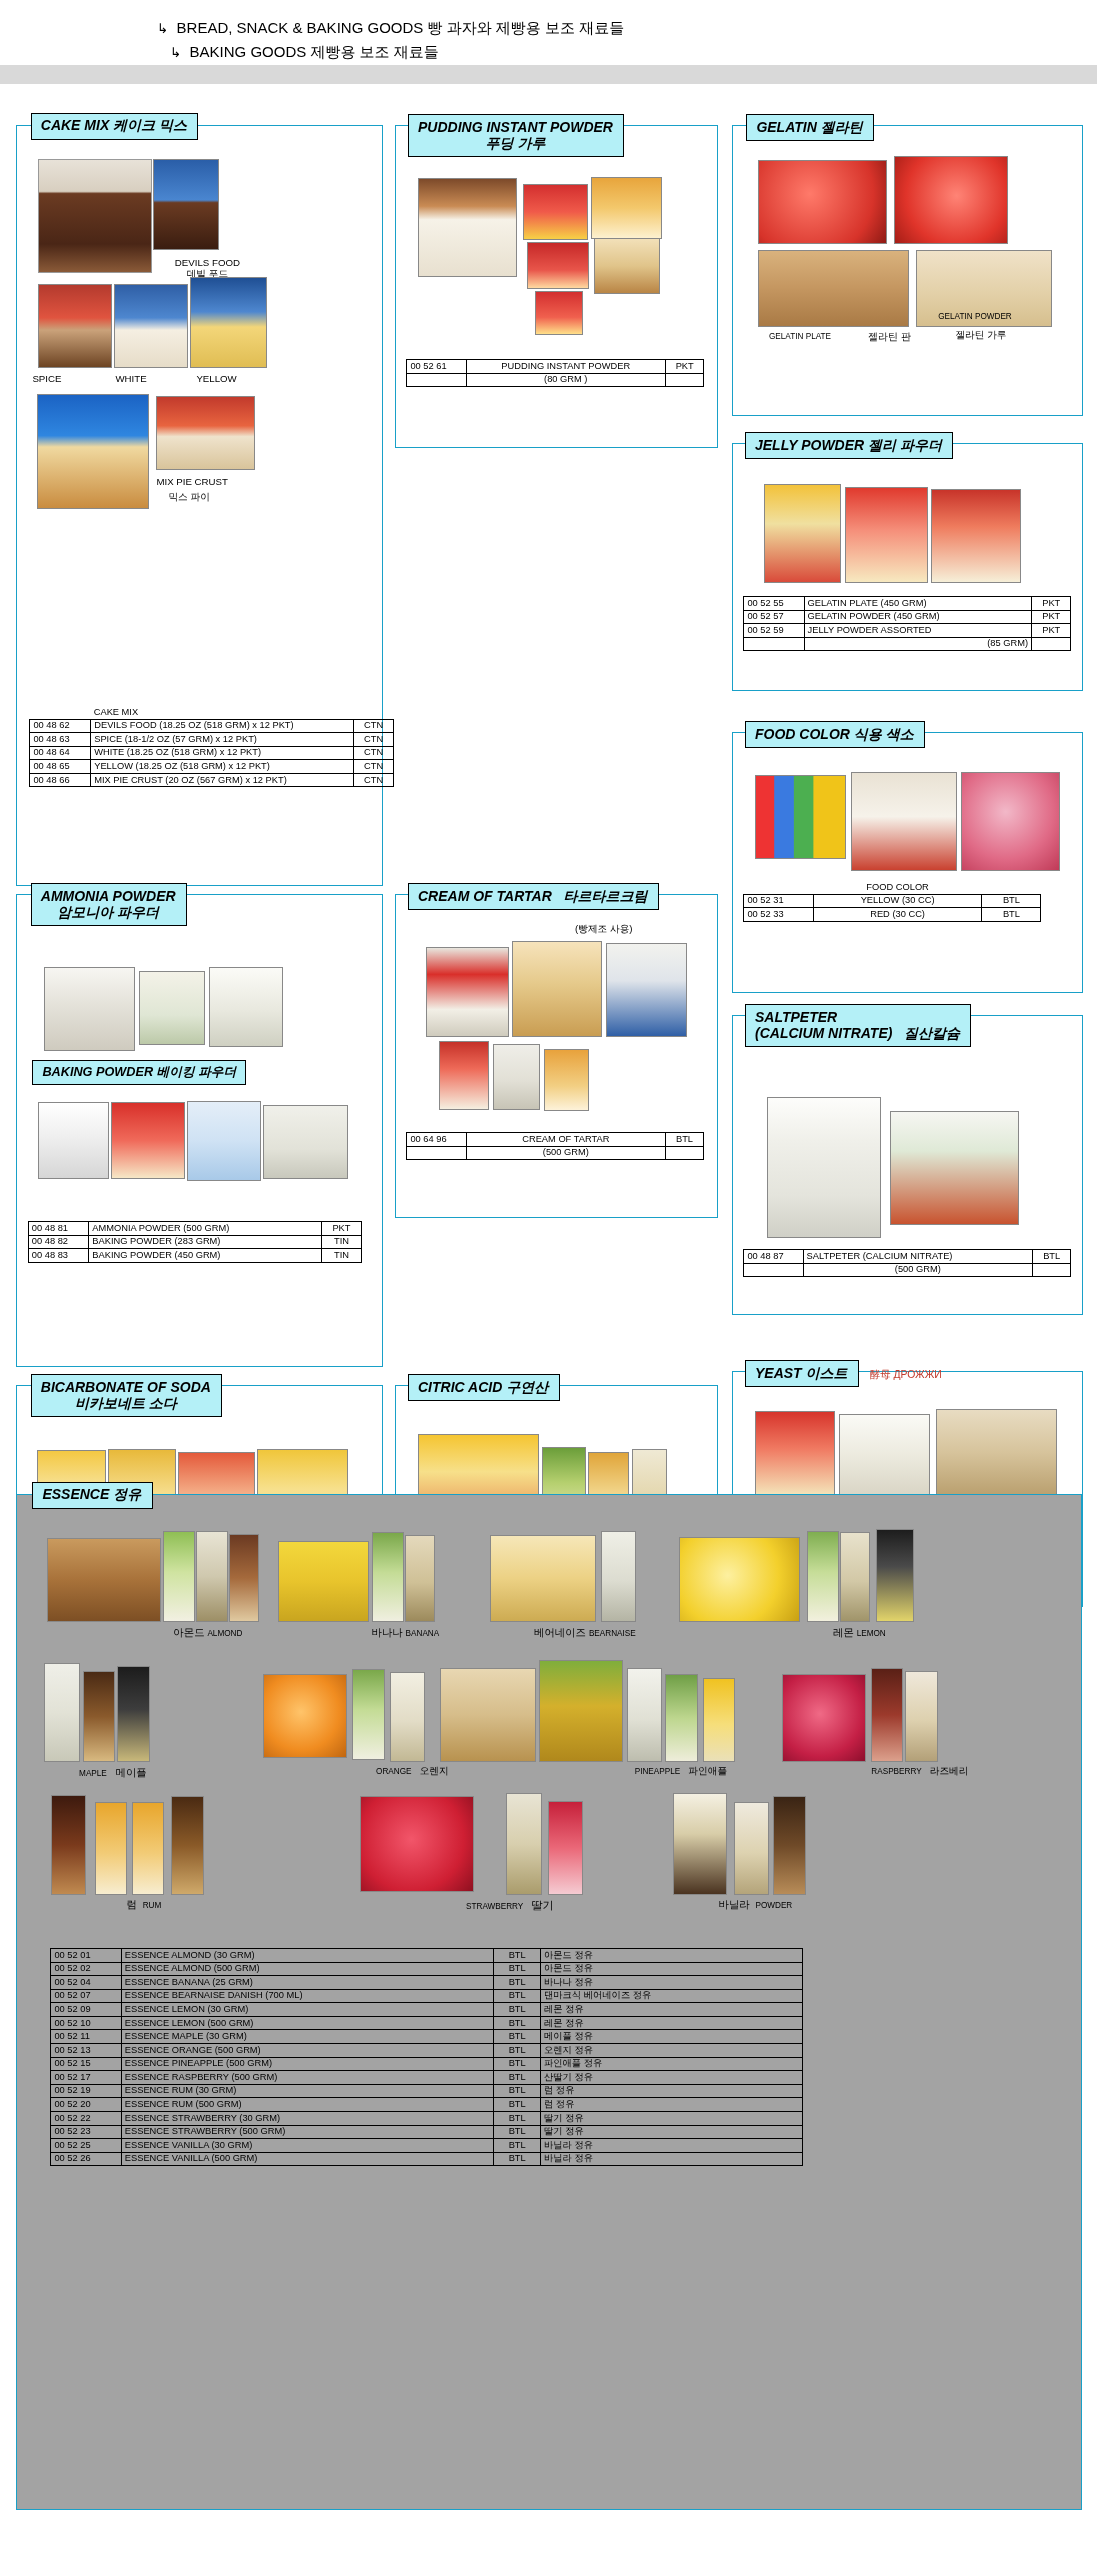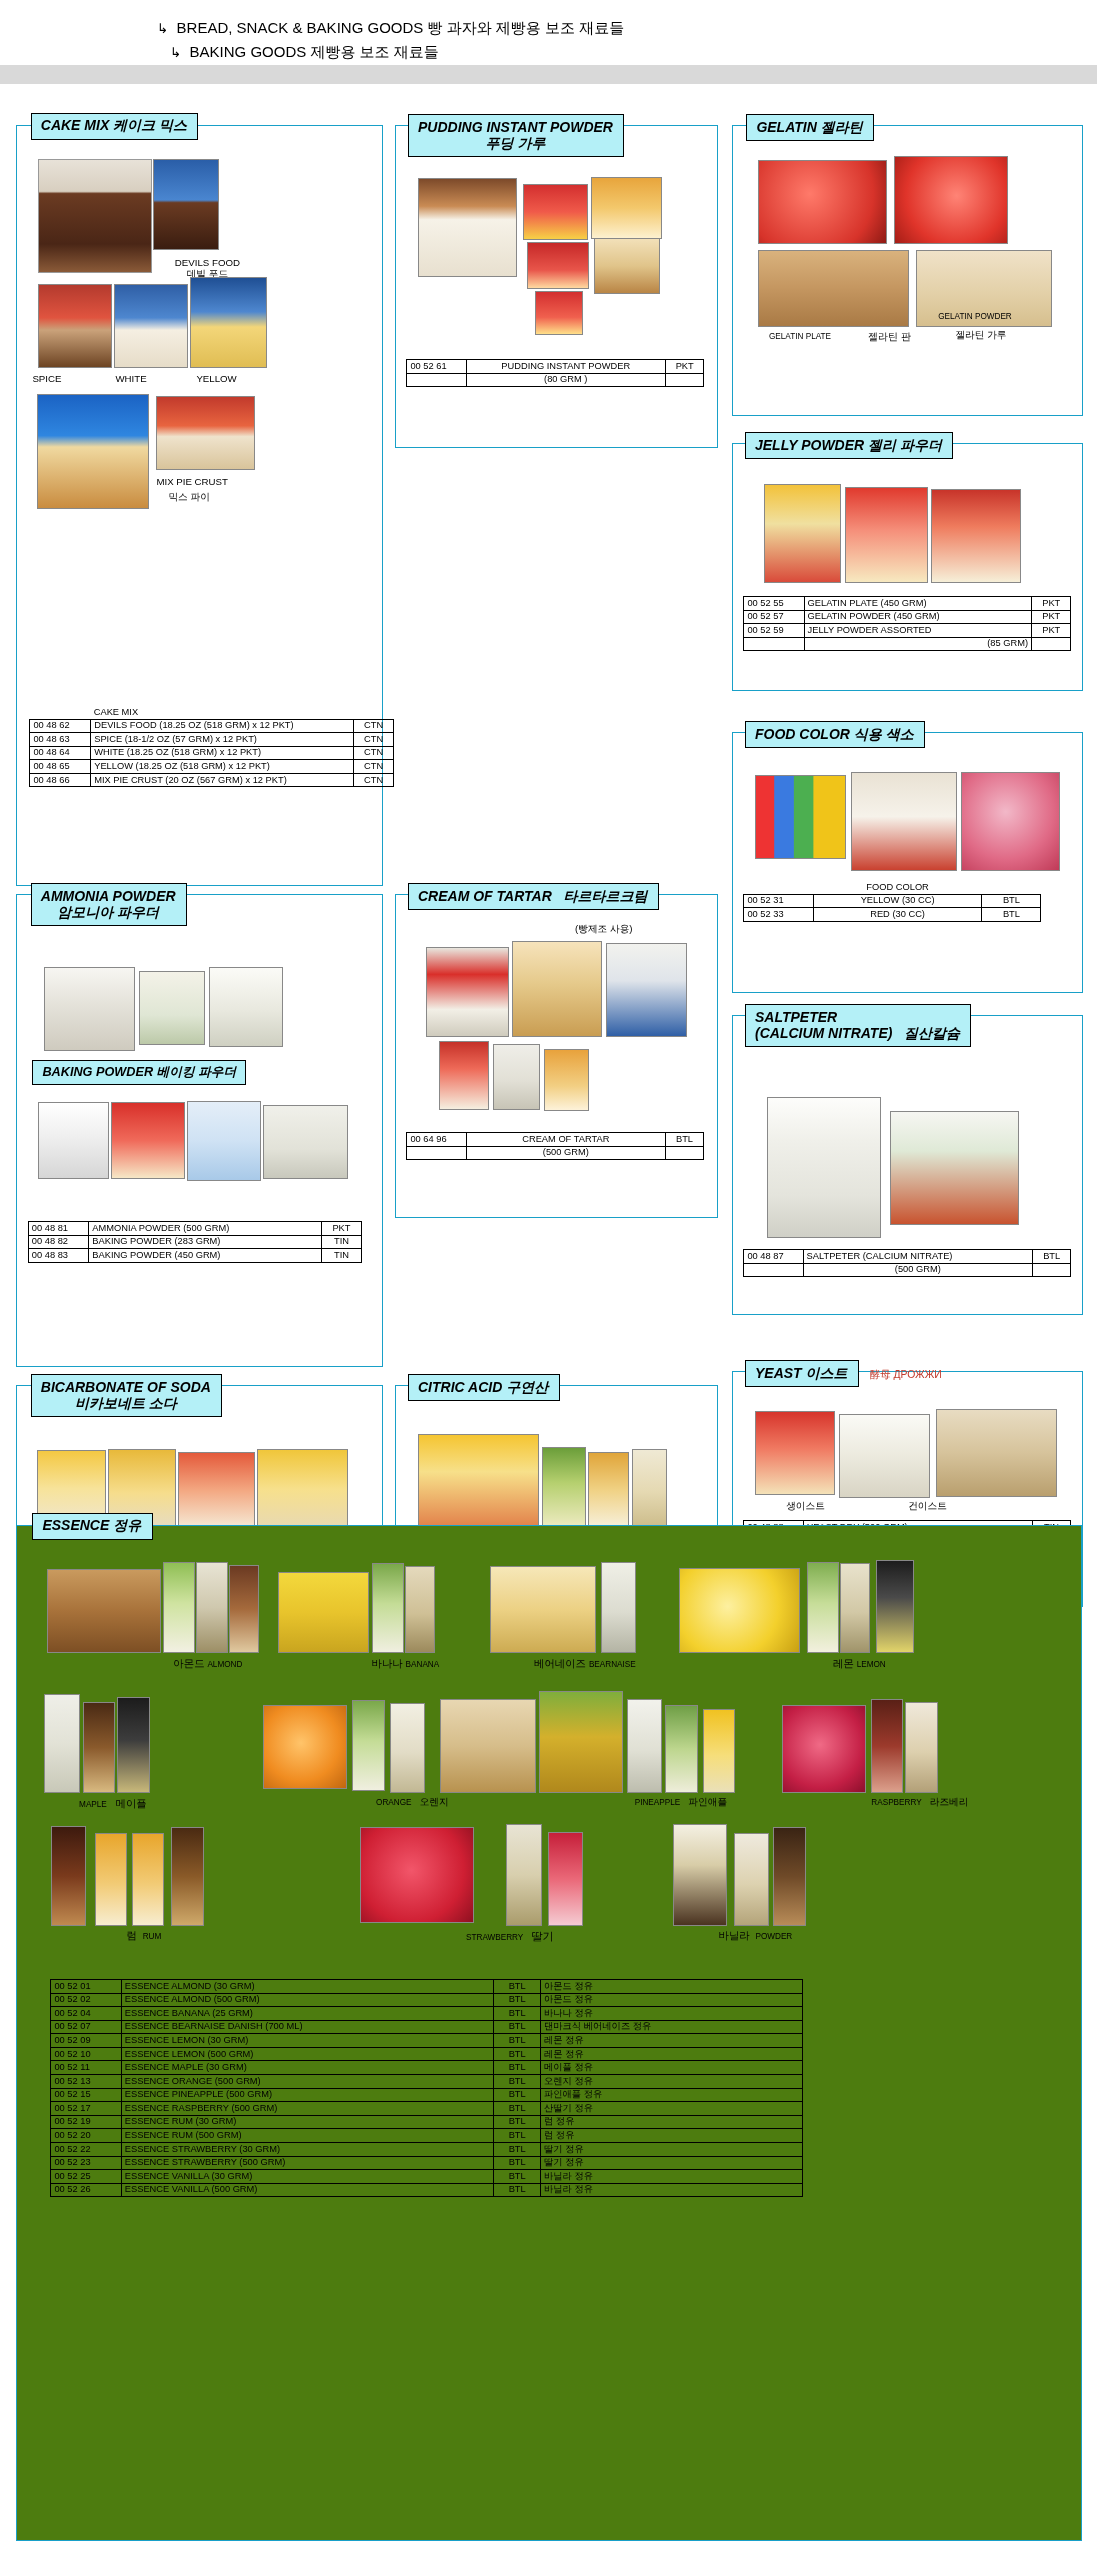--- a/index.html
+++ b/index.html
@@ -26,21 +26,21 @@
   table.tbl{border-collapse:collapse;font-size:9.3px;}
   table.tbl td{border:0.7px solid #000;padding:0.7px 3px;height:11.2px;line-height:11.2px;white-space:nowrap;}
   table.tbl td.code{text-align:left;}
   table.tbl td.unit{text-align:center;}
   table.tbl td.nb{border:none;}
 
   
   .art{position:relative;overflow:hidden;}
 
   
-  .essence{position:absolute;left:16.4px;top:1525px;width:1064px;height:1014px;border:1.5px solid #18a0c8;background:#4d7c0f;}
+  .essence{position:absolute;left:16.4px;top:1494px;width:1064px;height:1014px;border:1.5px solid #18a0c8;background:#a3a3a3;}
   .lbl{font-size:10.4px;text-align:center;}
   .lbl .en{font-size:8.2px;}
 </style>
 </head>
 <body>
 
 <div class="page">
 
   <div class="header">
     <div class="hdr-line2">

